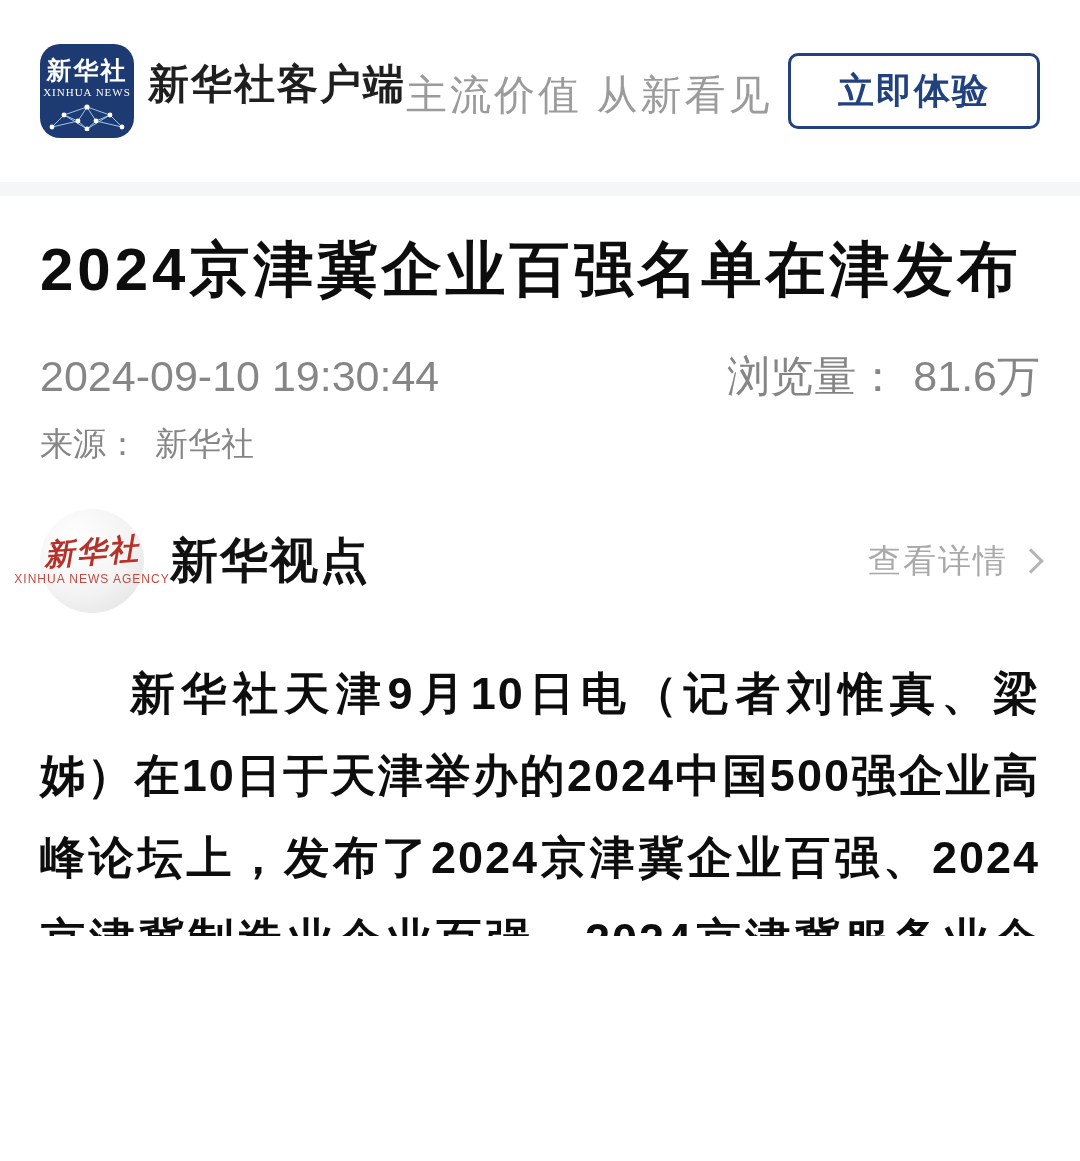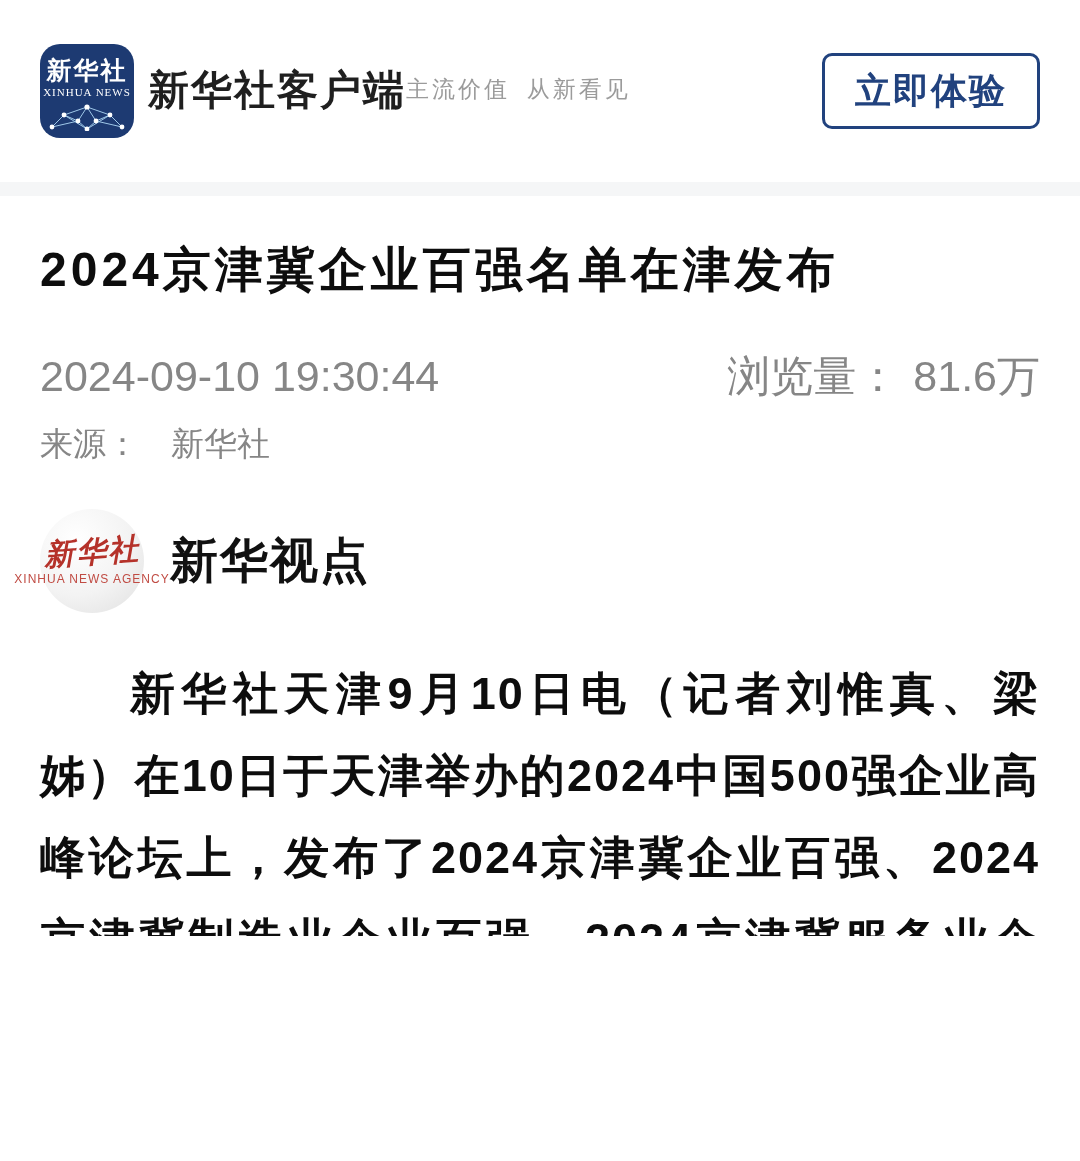--- a/index.html
+++ b/index.html
@@ -62,52 +62,51 @@
     justify-content: center;
   }
   .app-name {
     font-size: 41px;
     font-weight: 700;
     color: #1f1f1f;
     letter-spacing: 2px;
     line-height: 1.2;
   }
   .app-slogan {
-    font-size: 23px;
+    font-size: 41px;
     color: #9b9b9b;
     letter-spacing: 3px;
     margin-top: 8px;
-    font-family: Liberation Mono, monospace;
   }
   .banner-spacer { flex: 1; }
   .cta-button {
     background: #ffffff;
     border: 3px solid #21427e;
     border-radius: 10px;
     color: #21427e;
     font-size: 36px;
     font-weight: 600;
     letter-spacing: 2px;
-    padding: 17px 30px;
+    padding: 17px 47px;
     line-height: 1;
     cursor: pointer;
     font-family: "Liberation Sans", sans-serif;
   }
 
   .divider-band {
     height: 14px;
     background: #f5f6f7;
   }
 
   
   .article { padding: 0 40px; }
 
   .article-title {
     margin-top: 32px;
-    font-size: 48px;
+    font-size: 60px;
     font-weight: 700;
     color: #0d0d0d;
     line-height: 84px;
     letter-spacing: 4px;
     max-width: 1000px;
   }
 
   .meta-row {
     margin-top: 36px;
     display: flex;
@@ -116,21 +115,21 @@
     font-size: 43px;
     color: #868686;
   }
   .views { display: flex; align-items: flex-end; gap: 14px; }
 
   .source-row {
     margin-top: 16px;
     font-size: 33px;
     color: #868686;
     display: flex;
-    gap: 32px;
+    gap: 16px;
   }
 
   
   .author-row {
     margin-top: 42px;
     display: flex;
     align-items: center;
   }
   .author-avatar {
     width: 104px;
@@ -257,20 +256,24 @@
       <span>新华社</span>
     </div>
 
     <div class="author-row">
       <div class="author-avatar">
         <div class="seal">新华社</div>
         <div class="seal-en">XINHUA NEWS AGENCY</div>
       </div>
       <div class="author-name">新华视点</div>
       <div class="author-spacer"></div>
+      <div class="detail-link">
+        <span>查看详情</span>
+        <span class="chevron"></span>
+      </div>
     </div>
 
     <div class="article-body">
       <p>新华社天津9月10日电（记者刘惟真、梁姊）在10日于天津举办的2024中国500强企业高峰论坛上，发布了2024京津冀企业百强、2024京津冀制造业企业百强、2024京津冀服务业企业百强名单。</p>
     </div>
 
   </main>
 </div>
 
 </body></html>

